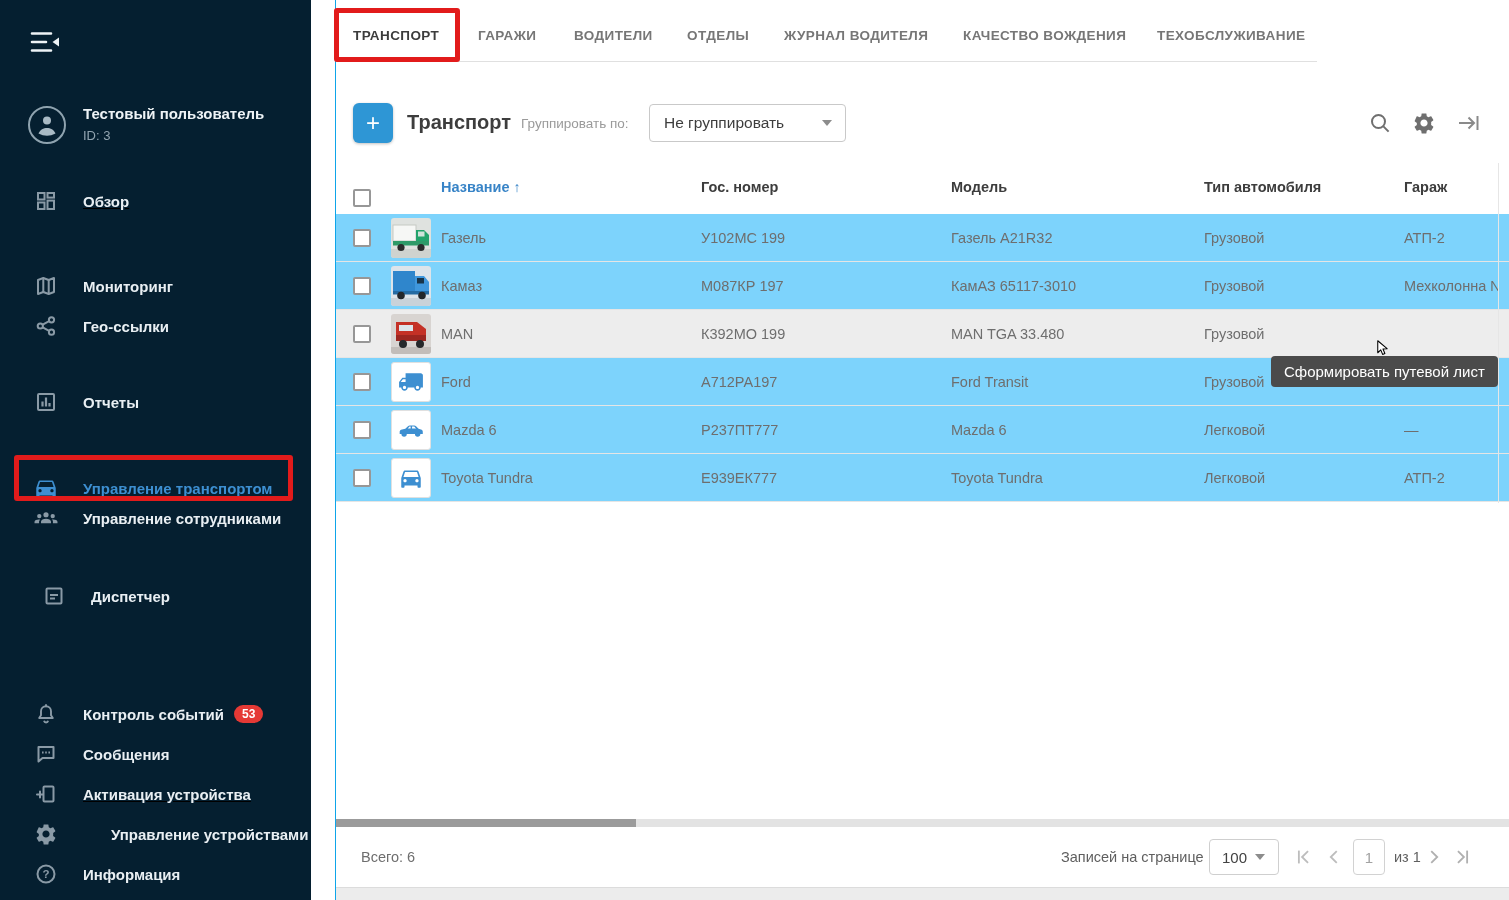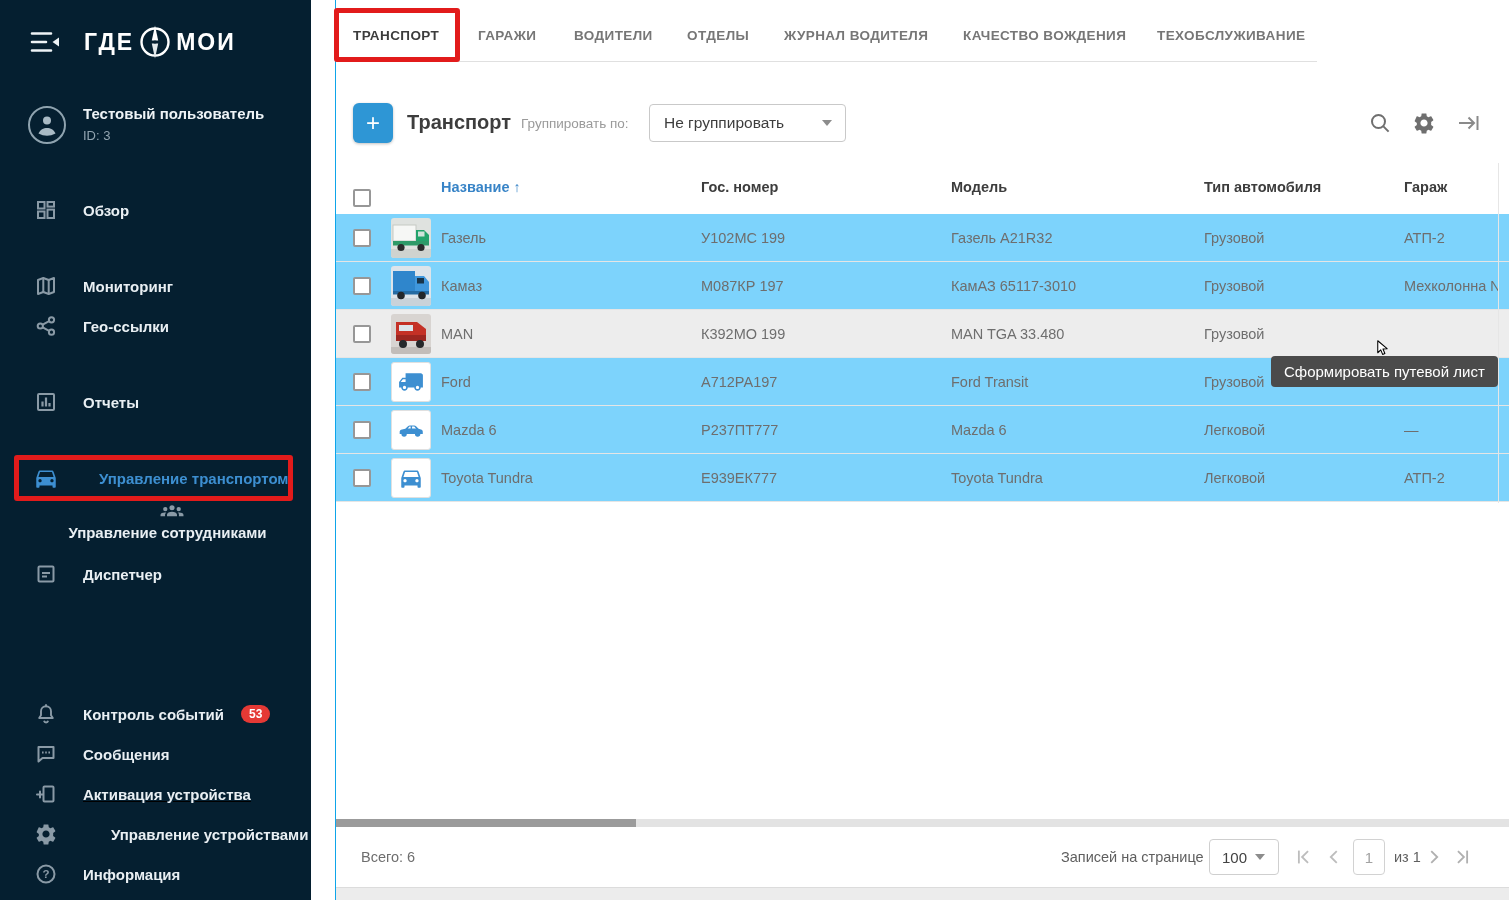--- a/index.html
+++ b/index.html
@@ -12,21 +12,21 @@
   .logo{position:absolute;left:84px;top:16px;height:52px;display:flex;align-items:center;
         color:#fff;font-weight:bold;font-size:23px;letter-spacing:2px;}
   .logo .compass{margin:0 3px;display:flex;}
   .avatar{position:absolute;left:27px;top:105px;width:40px;height:40px;}
   .user-name{position:absolute;left:83px;top:105px;color:#eef3f6;font-size:15px;font-weight:bold;white-space:nowrap;}
   .user-id{position:absolute;left:83px;top:128px;color:#92a4b0;font-size:13px;}
   .menu-item{position:absolute;left:0;width:311px;height:40px;display:flex;align-items:center;cursor:pointer;}
   .menu-item .mi-icon{width:26px;height:26px;margin-left:33px;flex:none;display:flex;align-items:center;justify-content:center;}
   .menu-item .mi-label{margin-left:24px;color:#e9eff3;font-size:15px;font-weight:bold;white-space:nowrap;}
   .menu-item.active .mi-label{color:#3d8fd1;}
-  .badge{margin-left:17px;background:#e53935;color:#fff;font-size:12px;font-weight:bold;
+  .badge{margin-left:10px;background:#e53935;color:#fff;font-size:12px;font-weight:bold;
          border-radius:9px;padding:2px 8px;line-height:14px;}
   .side-red-box{position:absolute;left:14px;top:455px;width:279px;height:46px;border:5px solid #e21b1b;
                 border-radius:3px;box-sizing:border-box;pointer-events:none;z-index:5;}
 
   
   .main{position:absolute;left:311px;top:0;width:1198px;height:900px;background:#fff;}
   .card{position:absolute;left:24px;top:0;width:1174px;height:900px;background:#fff;
         border-left:1px solid #0ea5e9;box-sizing:content-box;}
 
   
@@ -101,43 +101,31 @@
 
 <div class="sidebar">
   <div class="hamburger">
     <svg width="32" height="28" viewBox="0 0 32 28">
         <g stroke="#eef3f6" stroke-width="2.6" stroke-linecap="round" fill="none">
       <path d="M3 5.5h19M3 14h14M3 22.5h19"></path>
         </g>
       <path d="M30 9.5L23.5 14l6.5 4.5z" fill="#eef3f6"></path>
       </svg>
   </div>
-  <div class="logo">
-    <span>ГДЕ</span>
-    <span class="compass">
-      <svg width="36" height="36" viewBox="0 0 36 36">
-        <circle cx="18" cy="18" r="13.5" fill="none" stroke="#fff" stroke-width="2.4"></circle>
-        <path d="M18 1.5l3.2 15h-6.4z" fill="#fff"></path>
-        <path d="M18 34.5l3.2-15h-6.4z" fill="#e3e9ec"></path>
-        <circle cx="18" cy="18" r="1.6" fill="#051f30"></circle>
-      </svg>
-    </span>
-    <span>МОИ</span>
-  </div>
   <div class="avatar">
     <svg width="40" height="40" viewBox="0 0 40 40">
       <circle cx="20" cy="20" r="18" fill="none" stroke="#8fa3af" stroke-width="2"></circle>
       <circle cx="20" cy="15.5" r="4" fill="#a9bac4"></circle>
       <path d="M11.5 28.5c1.7-4 5-5.6 8.5-5.6s6.8 1.6 8.5 5.6a18 18 0 01-17 0z" fill="#a9bac4"></path>
     </svg>
   </div>
   <div class="user-name">Тестовый пользователь</div>
   <div class="user-id">ID: 3</div>
   <div id="menu">
-      <div class="menu-item" style="top: 190px;">
+      <div class="menu-item" style="top: 181px; text-decoration: underline;">
         <span class="mi-icon">
           <svg viewBox="0 0 24 24" width="24" height="24">
             <g fill="none" stroke="#8a9aa6" stroke-width="2">
               <rect x="4" y="4" width="6.5" height="6.5"></rect>
               <rect x="13.5" y="4" width="6.5" height="4.6"></rect>
               <rect x="4" y="13.5" width="6.5" height="6.5"></rect>
               <rect x="13.5" y="11.6" width="6.5" height="8.4"></rect>
             </g>
           </svg>
         </span>
@@ -173,37 +161,37 @@
             <rect x="4" y="4" width="16" height="16" rx="1" fill="none" stroke="#8a9aa6" stroke-width="2"></rect>
             <g fill="#8a9aa6">
               <rect x="7.4" y="11.5" width="2.2" height="5"></rect>
               <rect x="10.9" y="7.5" width="2.2" height="9"></rect>
               <rect x="14.4" y="13" width="2.2" height="3.5"></rect>
             </g>
           </svg>
         </span>
         <span class="mi-label">Отчеты</span>
       </div>
-      <div class="menu-item active" style="top: 458px; gap: 16px;">
+      <div class="menu-item active" style="top: 468px;">
         <span class="mi-icon">
           <svg viewBox="0 0 24 24" width="26" height="26">
             <path fill="#3d8fd1" d="M18.92 6.01C18.72 5.42 18.16 5 17.5 5h-11c-.66 0-1.21.42-1.42 1.01L3 12v8c0 .55.45 1 1 1h1c.55 0 1-.45 1-1v-1h12v1c0 .55.45 1 1 1h1c.55 0 1-.45 1-1v-8l-2.08-5.99zM6.5 16c-.83 0-1.5-.67-1.5-1.5S5.67 13 6.5 13s1.5.67 1.5 1.5S7.33 16 6.5 16zm11 0c-.83 0-1.5-.67-1.5-1.5s.67-1.5 1.5-1.5 1.5.67 1.5 1.5-.67 1.5-1.5 1.5zM5 11l1.5-4.5h11L19 11H5z"></path>
           </svg>
         </span>
         <span class="mi-label">Управление транспортом</span>
       </div>
-      <div class="menu-item" style="top: 498px; flex-direction: column;">
+      <div class="menu-item" style="top: 498px;">
         <span class="mi-icon">
           <svg viewBox="0 0 24 24" width="26" height="26">
             <path fill="#8a9aa6" d="M12 6.6a2.4 2.4 0 110 4.8 2.4 2.4 0 010-4.8zM5.8 8.2a2 2 0 110 4 2 2 0 010-4zm12.4 0a2 2 0 110 4 2 2 0 010-4zM12 12.6c2.3 0 4.6 1.1 4.6 2.7v1.5H7.4v-1.5c0-1.6 2.3-2.7 4.6-2.7zm-6.8.7c.5 0 1 .08 1.5.2-.8.7-1.1 1.3-1.1 2v1.3H1.4v-1.4c0-1.3 2.1-2.1 3.8-2.1zm13.6 0c1.7 0 3.8.8 3.8 2.1v1.4h-4.2v-1.3c0-.7-.3-1.3-1.1-2 .5-.12 1-.2 1.5-.2z"></path>
           </svg>
         </span>
         <span class="mi-label">Управление сотрудниками</span>
       </div>
-      <div class="menu-item" style="top: 554px;">
+      <div class="menu-item" style="top: 576px; padding-left: 8px;">
         <span class="mi-icon">
           <svg viewBox="0 0 24 24" width="24" height="24">
             <g fill="none" stroke="#8a9aa6" stroke-width="2">
               <rect x="4.5" y="4.5" width="15" height="15" rx="1"></rect>
               <path d="M8 11h8M8 14.6h5"></path>
             </g>
           </svg>
         </span>
         <span class="mi-label">Диспетчер</span>
       </div>

